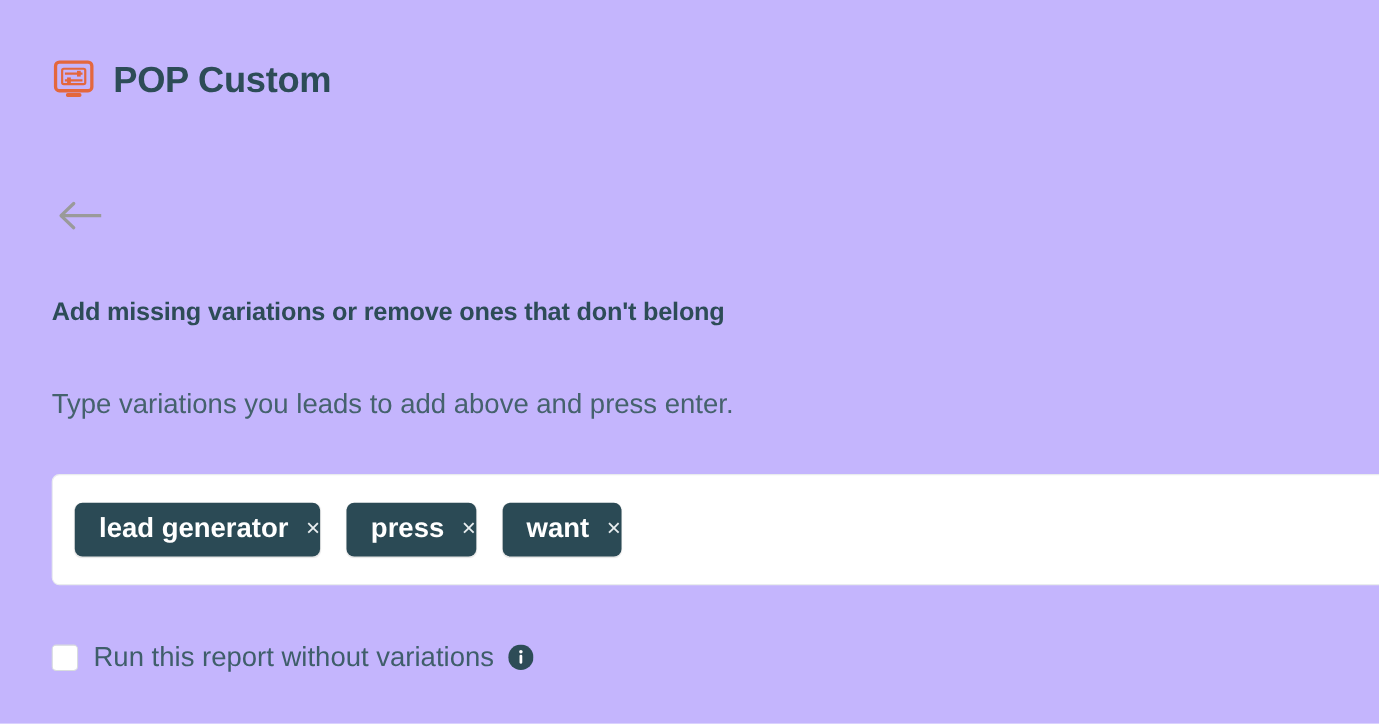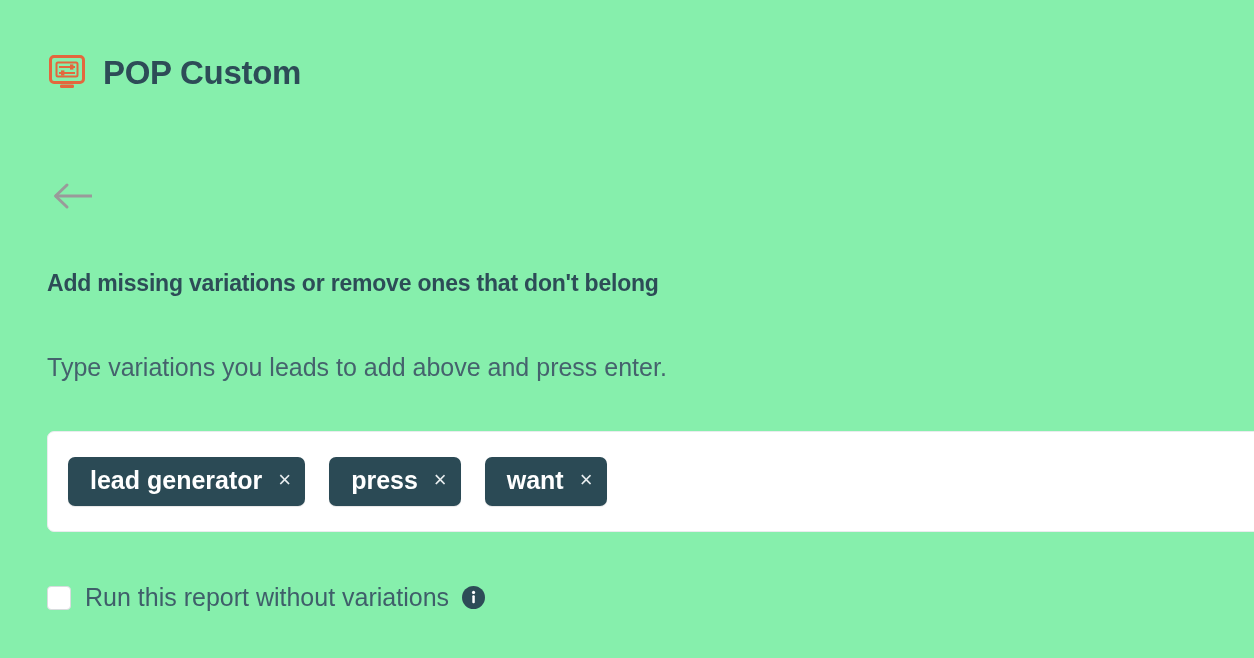--- a/index.html
+++ b/index.html
@@ -12,21 +12,21 @@
     height: 658px;
     overflow: hidden;
     font-family: "Liberation Sans", sans-serif;
     -webkit-font-smoothing: antialiased;
   }
 
   .page {
     position: relative;
     width: 1254px;
     height: 658px;
-    background: #86efac;
+    background: #c4b5fd;
   }
 
   
   .app-header {
     position: absolute;
     left: 47px;
     top: 52px;
     display: flex;
     align-items: center;
     gap: 16px;
@@ -104,21 +104,21 @@
     align-items: center;
     gap: 24px;
   }
   .tag-chip {
     display: inline-flex;
     align-items: center;
     gap: 16px;
     background: #2b4a55;
     color: #ffffff;
     border-radius: 7px;
-    padding: 11px 14px 13px 22px;
+    padding: 11px 0 13px 22px;
     font-size: 25px;
     font-weight: bold;
     line-height: 1;
     white-space: nowrap;
     box-shadow: 0 1px 1px rgba(0,0,0,0.10);
   }
   .tag-label { display:inline-block; }
   .tag-remove {
     display: inline-block;
     font-size: 22px;

